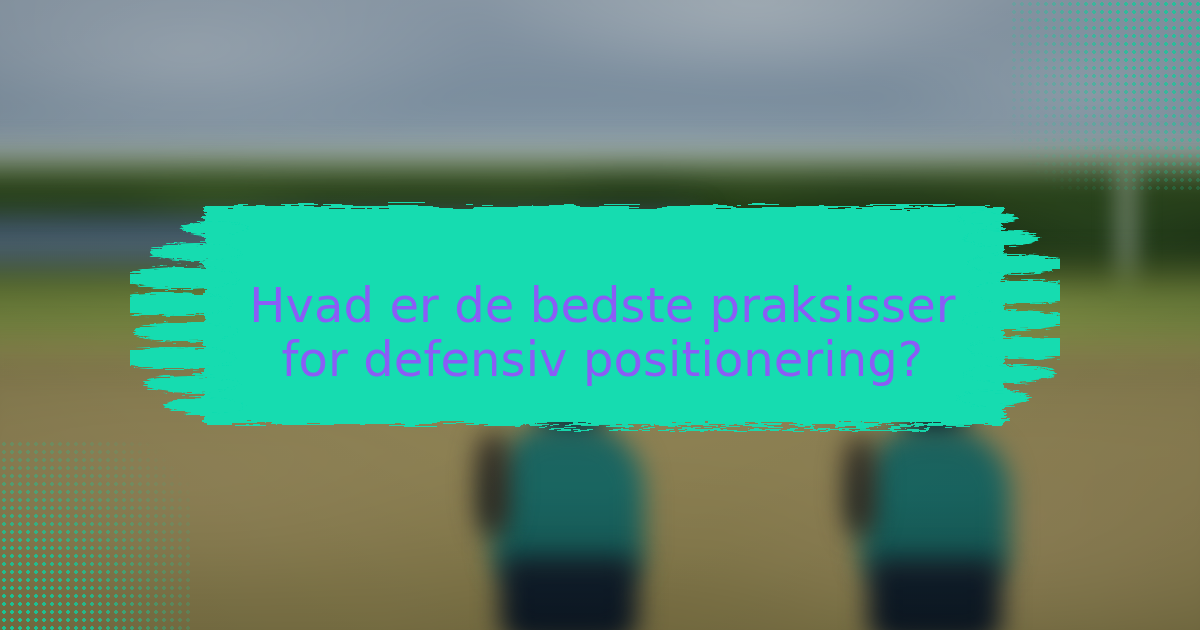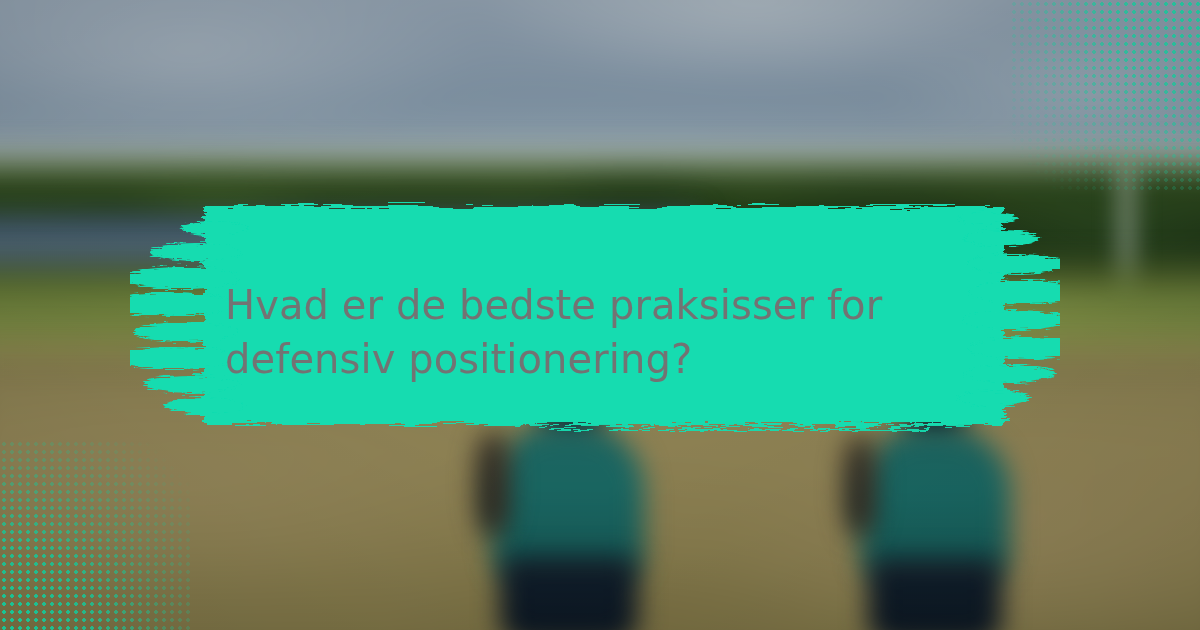--- a/index.html
+++ b/index.html
@@ -170,22 +170,23 @@
     inset: 0;
     width: 100%;
     height: 100%;
     display: block;
   }
   .banner-text {
     position: absolute;
     left: 95px;
     right: 80px;
     top: 86px;
-    color: #737373;
-    font-size: 40px;
+    text-align: center;
+    color: #8b5cf6;
+    font-size: 48px;
     line-height: 54px;
     font-weight: 400;
     letter-spacing: 0.1px;
     white-space: pre-line;
   }
 </style>
 </head>
 <body>
 
 <div id="stage">

